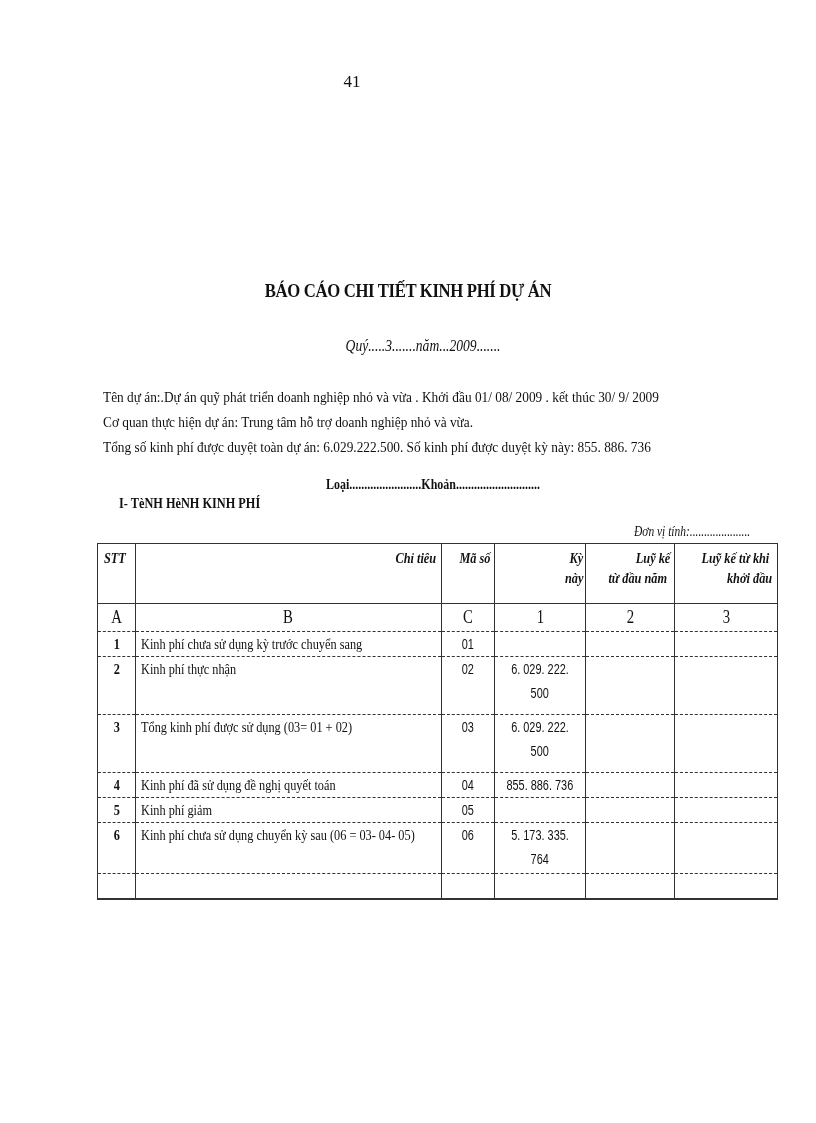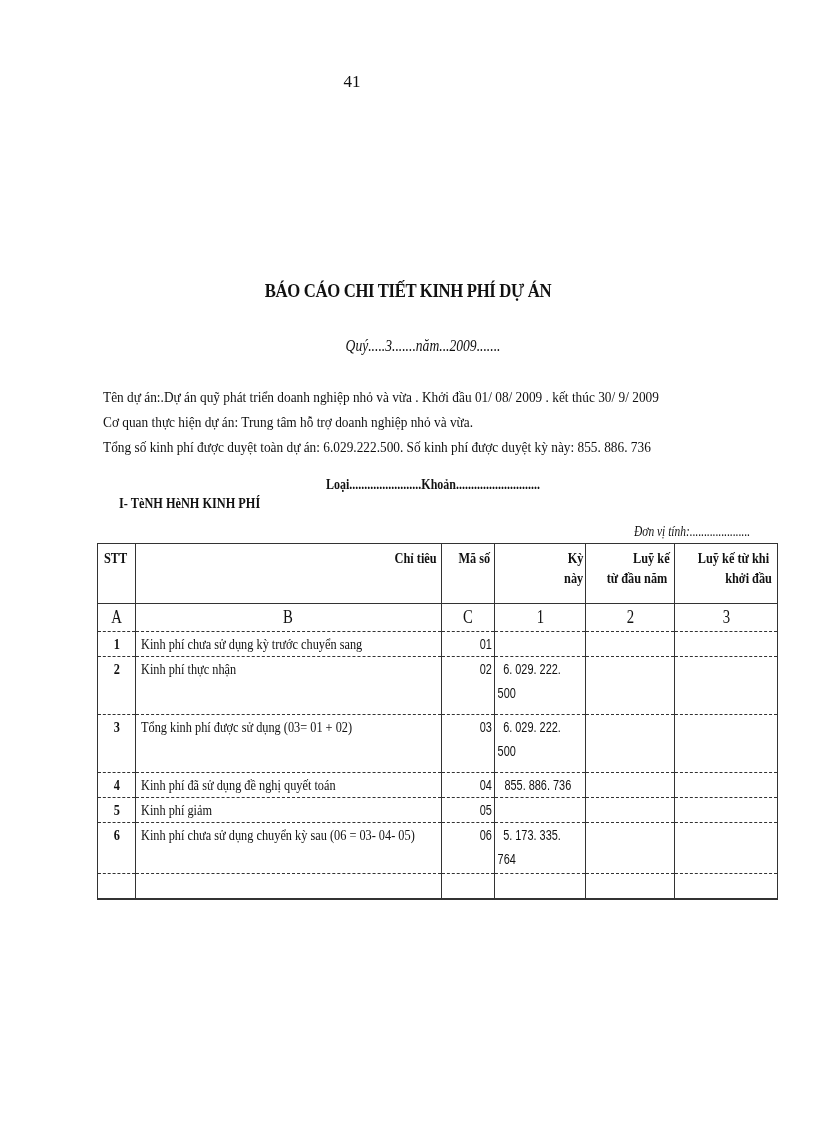--- a/index.html
+++ b/index.html
@@ -23,31 +23,31 @@
       position: absolute; left: 97px; top: 543px; width: 680px;
       border-collapse: collapse; table-layout: fixed;
       font-size: 15px; font-weight: bold;
       border: 1.5px solid #333;
       border-bottom: 2.5px solid #333;
     }
     table.report td, table.report th {
       border-left: 1px solid #333; border-right: 1px solid #333;
       padding: 0; vertical-align: top; line-height: 24px;
     }
-    table.report th { font-weight: bold; }
+    table.report th { font-weight: bold; font-style: italic; }
     .cond { display: inline-block; transform: scaleX(0.82); transform-origin: center top; white-space: nowrap; }
     .cond-left { display: inline-block; transform: scaleX(0.82); transform-origin: left top; white-space: nowrap; }
     tr.head th { border-bottom: 1.5px solid #333; height: 55px; text-align: right; padding-top: 4px; line-height: 20px; }
     tr.head th.stt { text-align: left; padding-left: 6px; }
     tr.letters td { border-bottom: 1px dashed #333; height: 27px; text-align: center; font-weight: normal; font-size: 18px; line-height: 27px; }
     tr.data td { border-bottom: 1px dashed #333; }
     td.c-stt { text-align: center; }
     td.c-name { padding-left: 5px !important; font-weight: normal; }
-    td.c-code { text-align: right; font-weight: normal; text-decoration: underline; }
-    td.c-val { font-weight: normal; }
+    td.c-code { text-align: center; font-weight: normal; text-decoration: underline; }
+    td.c-val { text-align: center; font-weight: normal; }
     td.c-empty { }
     .num { font-family: "Liberation Sans", sans-serif; font-weight: normal; font-size: 14px; display: inline-block; transform: scaleX(0.78); transform-origin: center top; white-space: nowrap; }
     tr.r1 td { height: 24px; }
     tr.r2 td { height: 57px; }
     tr.r4 td, tr.r5 td { height: 24px; }
     tr.r6 td { height: 50px; }
     tr.last td { height: 24px; border-bottom: none; }
   </style>
 </head>
 <body>

